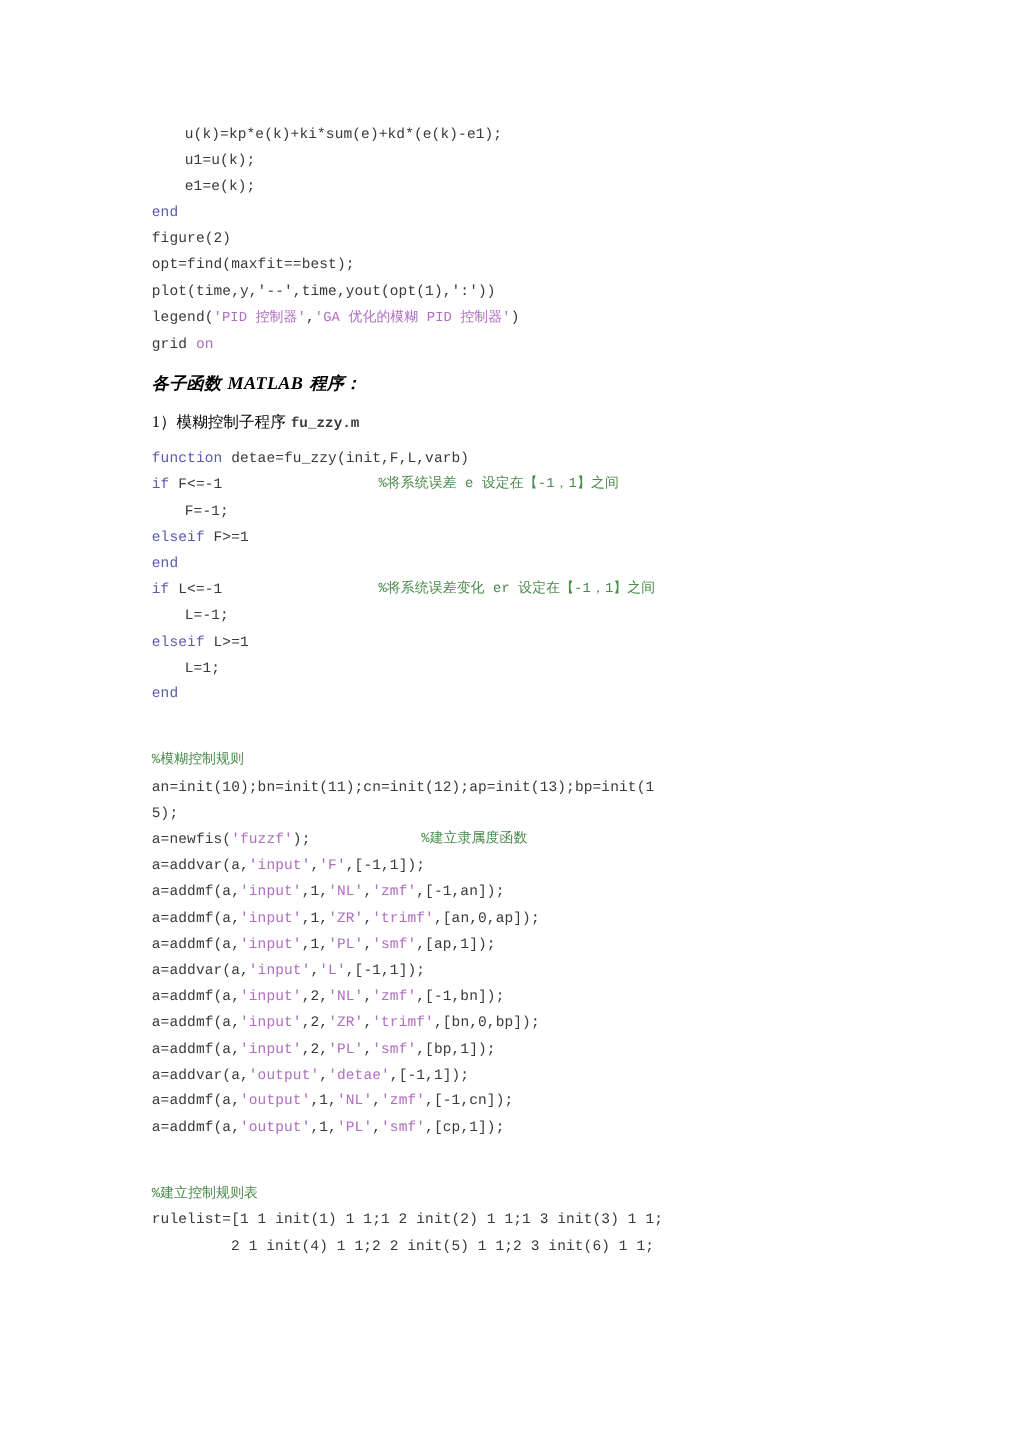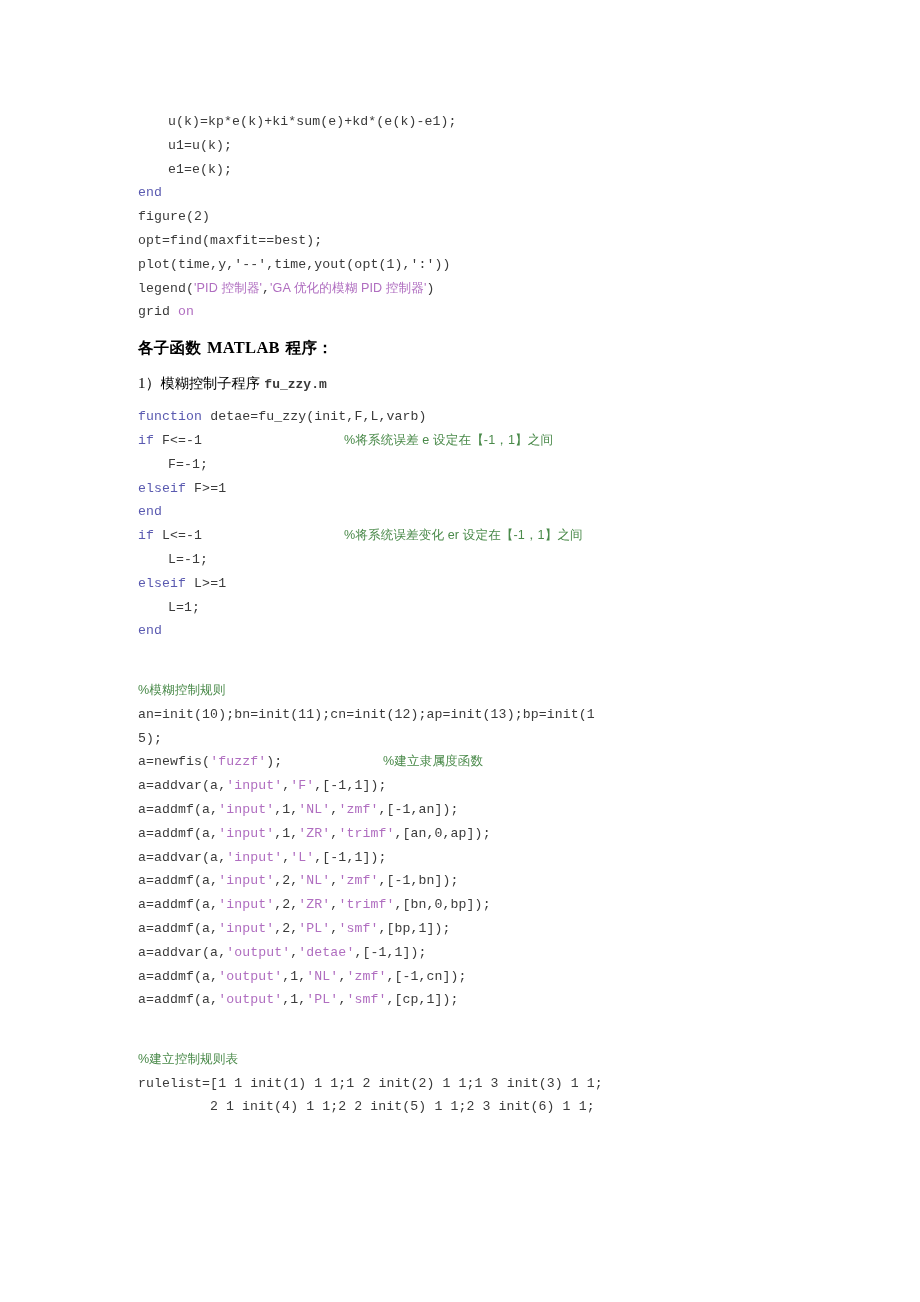--- a/index.html
+++ b/index.html
@@ -31,21 +31,21 @@
     font-family: "Liberation Mono", "DejaVu Sans Mono", monospace;
     font-size: 13.2px;
     line-height: 23.8px;
     color: #3a3a3a;
     white-space: pre;
     letter-spacing: 0.1px;
   }
   .code .kw      { color: #5a5ab0; }
   .code .str     { color: #b06ec0; }
   .code .cmt     { color: #4a8a4a; }
-  .code .cn      { font-family: Liberation Sans, sans-serif; font-size: 12.6px; }
+  .code .cn      { font-family: Liberation Mono, monospace; font-size: 12.6px; }
 
   .ind1 { padding-left: 30px; }
   .ind-rule { padding-left: 72px; }
 
   
   .lnrow {
     position: relative;
     white-space: pre;
   }
   .lnrow .trailcmt {
@@ -67,20 +67,21 @@
 
   
   h2.heading {
     font-family: "DejaVu Sans", "Liberation Sans", sans-serif;
     font-weight: bold;
     font-size: 15.5px;
     line-height: 30px;
     margin: 9px 0 6px 0;
     color: #000000;
     letter-spacing: 0.3px;
+    font-style: italic;
   }
   h2.heading .lat {
     font-family: "Liberation Serif", serif;
     font-weight: bold;
     font-size: 16.5px;
   }
   .listitem {
     font-family: "DejaVu Sans", "Liberation Sans", sans-serif;
     font-size: 14.2px;
     line-height: 29px;
@@ -145,20 +146,21 @@
     <div>
       <div class="code"><span class="cmt cn">%模糊控制规则</span></div>
       <div class="code">an=init(10);bn=init(11);cn=init(12);ap=init(13);bp=init(1</div>
       <div class="code">5);</div>
       <div class="code lnrow"><span>a=newfis(</span><span class="str">'fuzzf'</span><span>);</span><span class="cmt cn trailcmt3">%建立隶属度函数</span></div>
 
       <div id="mf-lines">
           <div class="code"><span>a=addvar(a,</span><span class="str">'input'</span><span>,</span><span class="str">'F'</span><span>,[-1,1]);</span></div>
           <div class="code"><span>a=addmf(a,</span><span class="str">'input'</span><span>,1,</span><span class="str">'NL'</span><span>,</span><span class="str">'zmf'</span><span>,[-1,an]);</span></div>
           <div class="code"><span>a=addmf(a,</span><span class="str">'input'</span><span>,1,</span><span class="str">'ZR'</span><span>,</span><span class="str">'trimf'</span><span>,[an,0,ap]);</span></div>
+          <div class="code"><span>a=addmf(a,</span><span class="str">'input'</span><span>,1,</span><span class="str">'PL'</span><span>,</span><span class="str">'smf'</span><span>,[ap,1]);</span></div>
           <div class="code"><span>a=addvar(a,</span><span class="str">'input'</span><span>,</span><span class="str">'L'</span><span>,[-1,1]);</span></div>
           <div class="code"><span>a=addmf(a,</span><span class="str">'input'</span><span>,2,</span><span class="str">'NL'</span><span>,</span><span class="str">'zmf'</span><span>,[-1,bn]);</span></div>
           <div class="code"><span>a=addmf(a,</span><span class="str">'input'</span><span>,2,</span><span class="str">'ZR'</span><span>,</span><span class="str">'trimf'</span><span>,[bn,0,bp]);</span></div>
           <div class="code"><span>a=addmf(a,</span><span class="str">'input'</span><span>,2,</span><span class="str">'PL'</span><span>,</span><span class="str">'smf'</span><span>,[bp,1]);</span></div>
           <div class="code"><span>a=addvar(a,</span><span class="str">'output'</span><span>,</span><span class="str">'detae'</span><span>,[-1,1]);</span></div>
           <div class="code"><span>a=addmf(a,</span><span class="str">'output'</span><span>,1,</span><span class="str">'NL'</span><span>,</span><span class="str">'zmf'</span><span>,[-1,cn]);</span></div>
           <div class="code"><span>a=addmf(a,</span><span class="str">'output'</span><span>,1,</span><span class="str">'PL'</span><span>,</span><span class="str">'smf'</span><span>,[cp,1]);</span></div>
         </div>
     </div>
 

